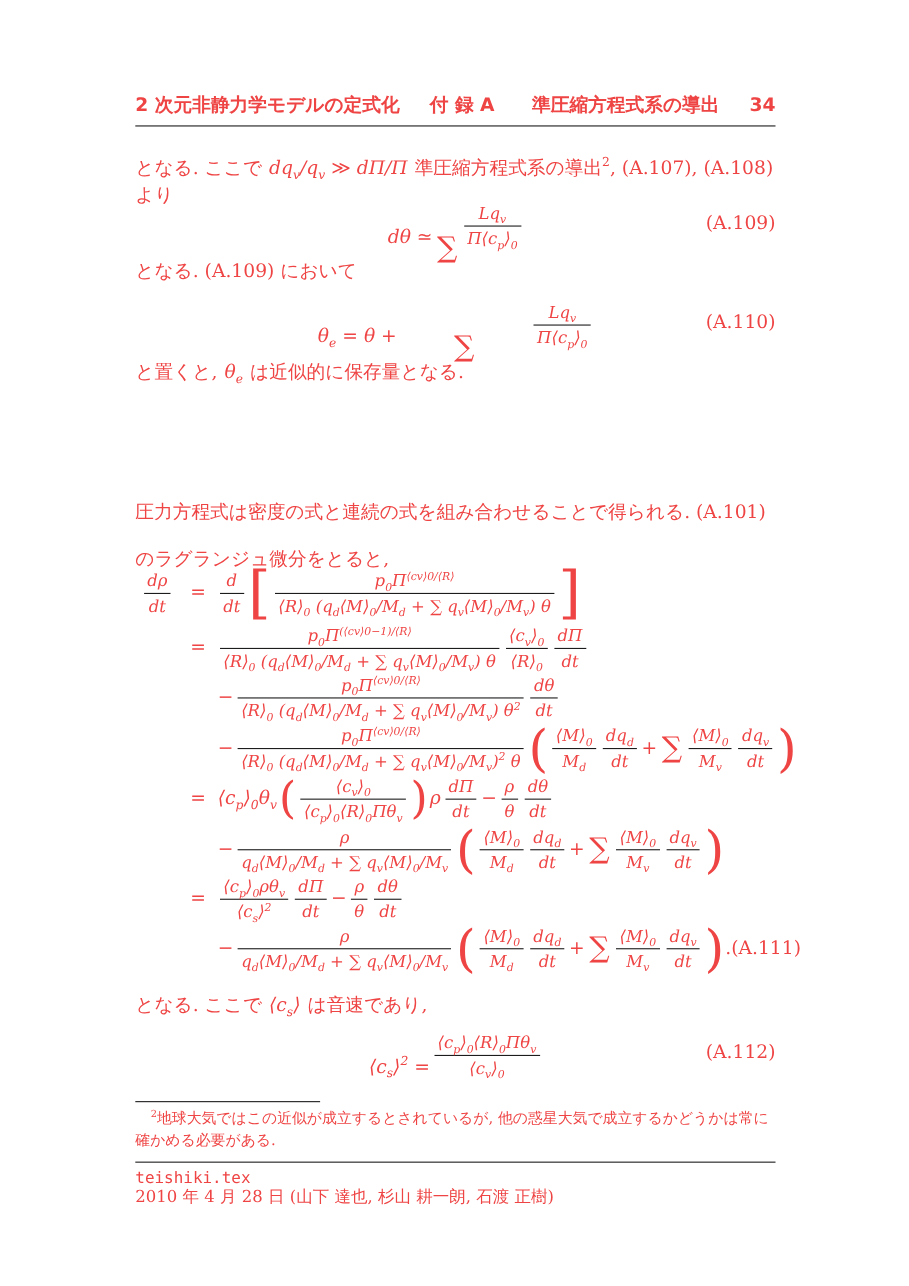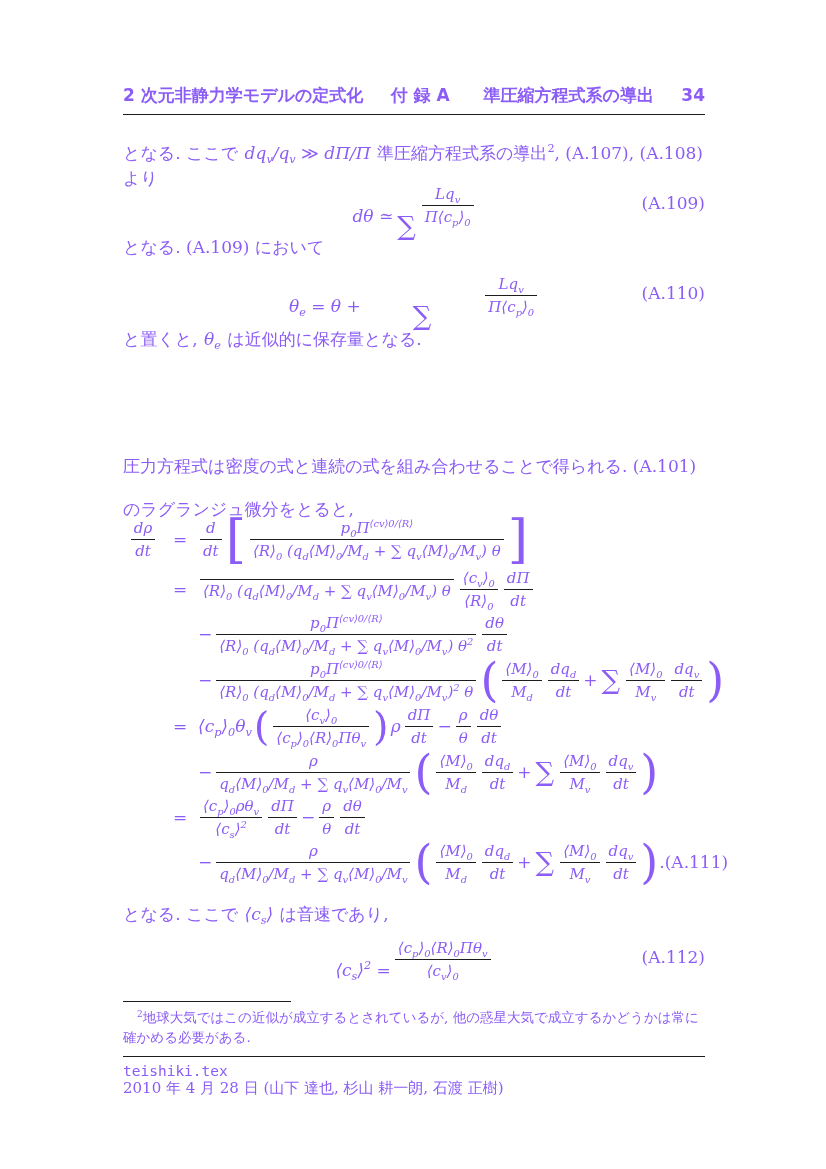--- a/index.html
+++ b/index.html
@@ -1,18 +1,18 @@
 <!DOCTYPE html>
 <html><head>
 <meta charset="utf-8">
 <style>
   html,body{margin:0;padding:0;background:#ffffff;}
   .page{position:relative;width:826px;height:1169px;background:#ffffff;overflow:hidden;
         font-family:"DejaVu Serif","DejaVu Sans","Liberation Serif",serif;
-        color:#8b5cf6;font-size:17px;}
+        color:#ef4444;font-size:17px;}
   .abs{position:absolute;}
   .jp{font-style:normal;}
   .m{font-style:italic;margin:0 1px;}
   sub,sup{font-size:66%;line-height:0;}
   
   .gothic{font-family:"DejaVu Sans","Liberation Sans",sans-serif;font-weight:bold;}
   .header{display:flex;justify-content:space-between;align-items:baseline;
           border-bottom:1.5px solid #1c1c1c;padding-bottom:7px;font-size:17px;}
   .section-heading{font-size:20px;}
   .section-heading .sec-title{margin-left:20px;}
@@ -111,20 +111,21 @@
         <span class="num">p<sub>0</sub>Π<sup>⟨cv⟩0/⟨R⟩</sup></span>
         <span class="den">⟨R⟩<sub>0</sub> (q<sub>d</sub>⟨M⟩<sub>0</sub>/M<sub>d</sub> + ∑ q<sub>v</sub>⟨M⟩<sub>0</sub>/M<sub>v</sub>) θ</span>
       </span>
       <span class="dl d52">]</span>
     </div>
 
     <div class="row" style="height:46px;">
       <span class="cell-lhs"></span>
       <span class="cell-rel">=</span>
       <span class="frac">
+        <span class="num">p<sub>0</sub>Π<sup>(⟨cv⟩0−1)/⟨R⟩</sup></span>
         <span class="den">⟨R⟩<sub>0</sub> (q<sub>d</sub>⟨M⟩<sub>0</sub>/M<sub>d</sub> + ∑ q<sub>v</sub>⟨M⟩<sub>0</sub>/M<sub>v</sub>) θ</span>
       </span>
       <span class="frac">
         <span class="num">⟨c<sub>v</sub>⟩<sub>0</sub></span>
         <span class="den">⟨R⟩<sub>0</sub></span>
       </span>
       <span class="frac">
         <span class="num">dΠ</span>
         <span class="den">dt</span>
       </span>

